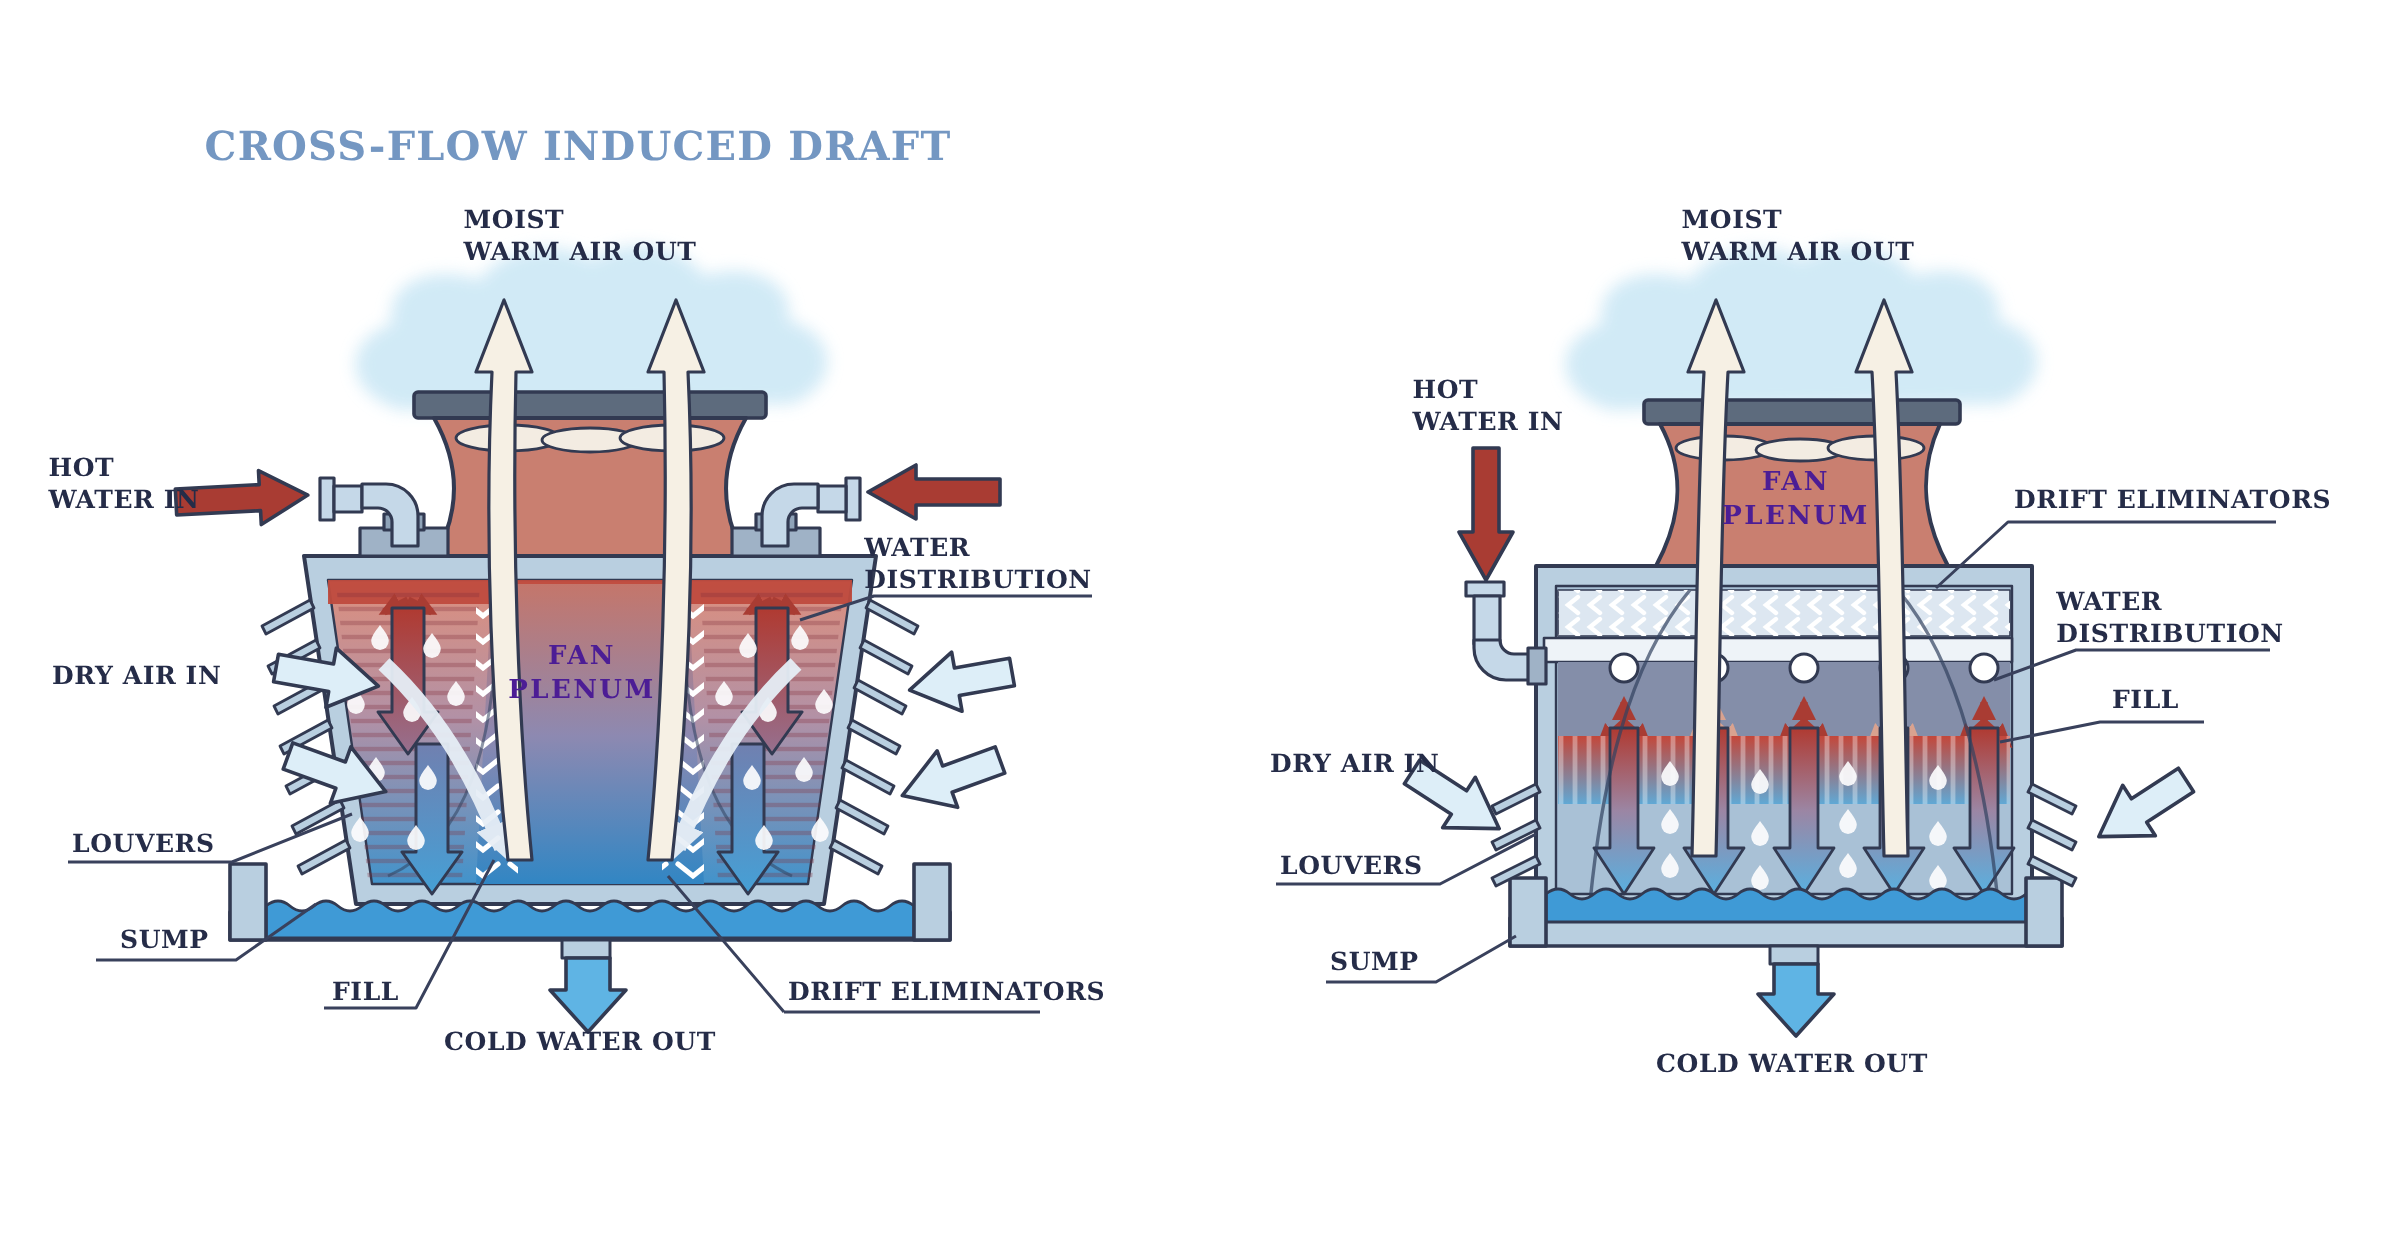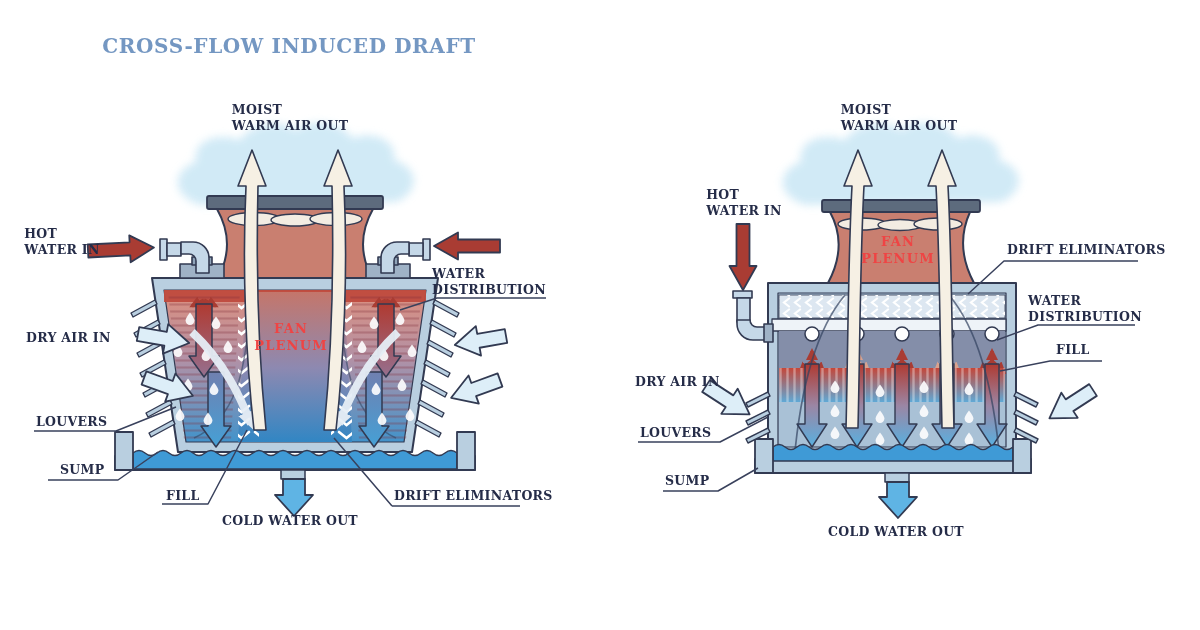--- a/index.html
+++ b/index.html
@@ -4,21 +4,21 @@
 <style>
   html,body{margin:0;padding:0;background:#fff;}
   .stage{position:relative;width:1200px;height:630px;background:var(--background,#fff);overflow:hidden;
          font-family:"DejaVu Serif","Liberation Serif",serif;}
   svg.art{position:absolute;left:0;top:0;}
   .ttl{position:absolute;font-weight:bold;font-size:20px;letter-spacing:.6px;color:var(--title_blue);
        transform:translateX(-50%);white-space:nowrap;}
   .lbl{position:absolute;font-weight:bold;font-size:12.5px;letter-spacing:.3px;color:var(--label_navy);
        white-space:pre-line;line-height:1.28;}
   .ctr{transform:translateX(-50%);}
-  .plenum{position:absolute;font-weight:bold;font-size:13px;letter-spacing:1.2px;color:#ef4444;
+  .plenum{position:absolute;font-weight:bold;font-size:13px;letter-spacing:1.2px;color:#4c1d95;
           transform:translateX(-50%);text-align:center;white-space:pre-line;line-height:1.3;}
 </style>
 </head>
 <body>
 
 <div class="stage">
 
 <svg class="art" width="1200" height="630" viewBox="0 0 1200 630">
 <defs>
   <filter id="soft" x="-30%" y="-30%" width="160%" height="160%">
@@ -307,21 +307,21 @@
   <g fill="none" stroke="#39415c" stroke-width="1.5">
     <path d="M1138,261 L1004,261 L968,294"></path>
     <path d="M1135,325 L1038,325 L997,340"></path>
     <path d="M1102,361 L1050,361 L1000,371"></path>
     <path d="M638,442 L720,442 L768,417"></path>
     <path d="M663,491 L718,491 L758,468"></path>
   </g>
 </g>
 </svg>
 
-<div class="ttl" style="left:289px;top:34px">CROSS-FLOW INDUCED DRAFT</div>
+<div class="ttl" style="left:289px;top:61px">CROSS-FLOW INDUCED DRAFT</div>
 
 <div class="lbl ctr" style="left:290px;top:102px">MOIST
 WARM AIR OUT</div>
 <div class="lbl ctr" style="left:62px;top:226px">HOT
 WATER IN</div>
 <div class="lbl ctr" style="left:489px;top:266px">WATER
 DISTRIBUTION</div>
 <div class="lbl" style="left:26px;top:330px">DRY AIR IN</div>
 <div class="lbl" style="left:36px;top:414px">LOUVERS</div>
 <div class="lbl" style="left:60px;top:462px">SUMP</div>

